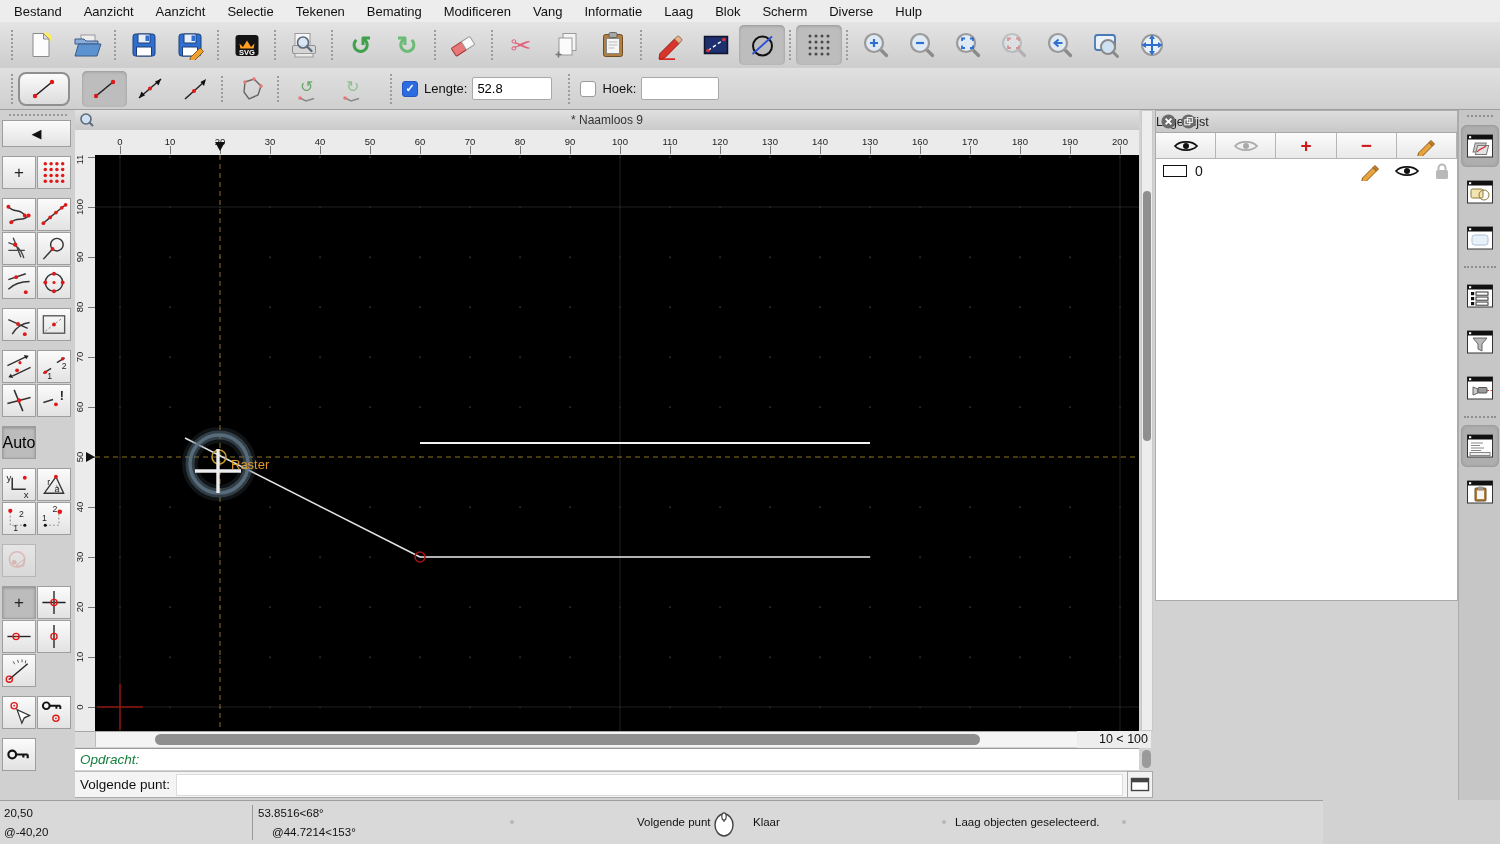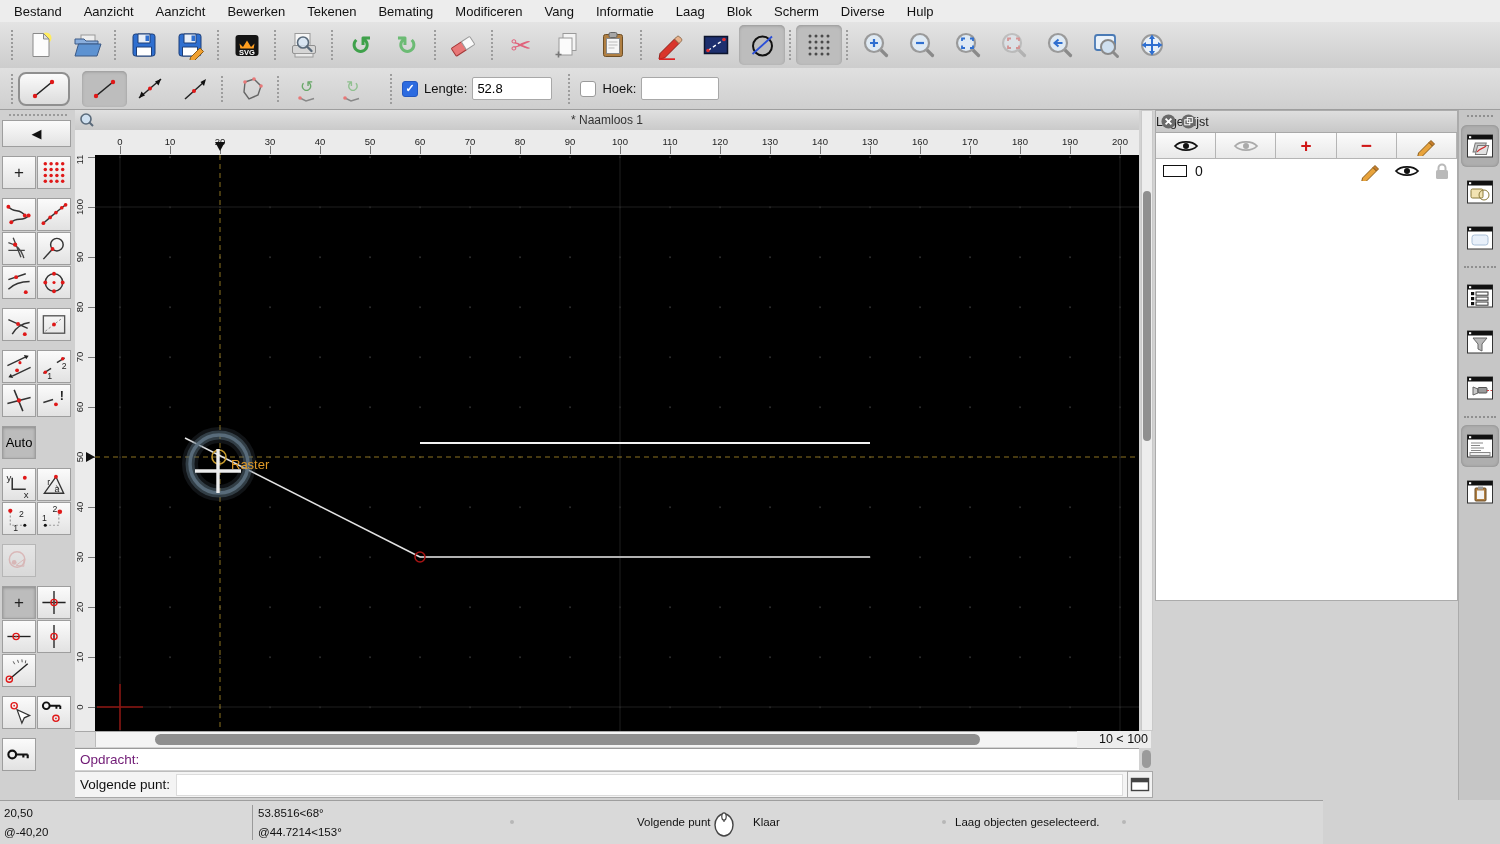--- a/index.html
+++ b/index.html
@@ -47,21 +47,21 @@
   #palette{position:absolute;left:0;top:110px;width:75px;height:690px;background:#d0d0d0;padding-top:3px;box-sizing:border-box}
   .h-dots{display:block;width:58px;margin:1px auto 4px;border-top:2px dotted #9a9a9a}
   .p-row{display:flex;gap:1px;padding-left:2px;margin-top:1px}
   .p-row.gap{margin-top:9px}
   .p-btn{width:34px;height:33px;border:1px solid #9e9e9e;background:linear-gradient(#fbfbfb,#e2e2e2);
          padding:0;display:flex;align-items:center;justify-content:center;box-sizing:border-box}
   .p-btn.wide{width:69px;height:27px}
   .p-btn.selected{background:#bcbcbc;box-shadow:inset 0 1px 3px #8d8d8d}
   .p-btn.disabled{opacity:.5}
   .p-btn svg{max-width:30px;max-height:29px}
-  .p-lb{font-size:13px}
+  .p-lb{font-size:16px}
 
   
   #canvas-wrap{position:absolute;left:75px;top:110px;width:1078px;height:690px}
   #cv-titlebar{position:absolute;left:0;top:0;width:1064px;height:20px;background:linear-gradient(#e0e0e0,#cacaca);
                border-bottom:1px solid #a8a8a8}
   #cv-titlebar .ic{position:absolute;left:4px;top:2px}
   #doc-title{position:absolute;left:0;right:0;top:3px;text-align:center;font-size:12px;color:#333}
   #top-ruler{position:absolute;left:0;top:20px;width:1064px;height:25px;background:#ebebeb;border-bottom:1px solid #bdbdbd;overflow:hidden}
   .htick{position:absolute;top:1px;width:0}
   .htick span{display:inline-block;transform:translateX(-50%);font-size:9.5px;color:#222}
@@ -78,21 +78,21 @@
   #cv{position:absolute;left:20px;top:45px;background:#000;display:block}
 
   #h-scroll{position:absolute;left:0;top:621px;width:1064px;height:16px;background:#f4f4f4;border-top:1px solid #a8a8a8;box-sizing:border-box}
   #h-scroll::before{content:'';position:absolute;left:0;top:0;width:20px;height:15px;background:#dcdcdc;border-right:1px solid #bbb}
   .h-thumb{position:absolute;left:80px;top:2px;width:825px;height:11px;background:#8f8f8f;border-radius:6px}
   #scale-box{position:absolute;left:1002px;top:621px;width:74px;height:17px;background:#ededed;
              font-size:12.5px;text-align:right;padding:1px 3px 0 0;box-sizing:border-box}
 
   #console1{position:absolute;left:0;top:638px;width:1064px;height:22px;background:#fff;border-top:1px solid #9a9a9a;
             display:flex;align-items:center;padding-left:5px;font-size:13.5px;box-sizing:border-box}
-  .prompt-label{color:#701a75;}
+  .prompt-label{color:#15803d;font-style:italic}
   .prompt-value{color:#1515c8;margin-left:6px}
   #console2{position:absolute;left:0;top:661px;width:1052px;height:27px;background:#f4f4f4;border-top:1px solid #bdbdbd;
             border-bottom:1px solid #a8a8a8;display:flex;align-items:center;padding-left:5px;font-size:13.5px;box-sizing:border-box}
   #console-input{flex:1;height:20px;margin:0 4px 0 6px;border:1px solid #dcdcdc;background:#fff;font-family:inherit;font-size:13px;padding:0 4px}
   #expand-btn{position:absolute;left:1052px;top:661px;width:26px;height:27px;border:1px solid #a8a8a8;background:#f2f2f2;
               display:flex;align-items:center;justify-content:center;padding:0;box-sizing:border-box}
 
   #v-scroll{position:absolute;left:1141px;top:110px;width:12px;height:621px;background:#ededed;border:1px solid #c9c9c9;box-sizing:border-box}
   .v-thumb{position:absolute;left:1px;top:80px;width:8px;height:250px;background:#8f8f8f;border-radius:5px}
   #console-vthumb{position:absolute;left:1142px;top:750px;width:9px;height:18px;background:#9a9a9a;border-radius:5px}
@@ -129,21 +129,21 @@
 </style>
 </head>
 <body>
 
 <div id="menubar">
   <div class="menu-row">
 
   <span class="menu-item">Bestand</span>
       <span class="menu-item">Aanzicht</span>
       <span class="menu-item">Aanzicht</span>
-      <span class="menu-item">Bewerken</span>
+      <span class="menu-item">Selectie</span>
       <span class="menu-item">Tekenen</span>
       <span class="menu-item">Bemating</span>
       <span class="menu-item">Modificeren</span>
       <span class="menu-item">Vang</span>
       <span class="menu-item">Informatie</span>
       <span class="menu-item">Laag</span>
       <span class="menu-item">Blok</span>
       <span class="menu-item">Scherm</span>
       <span class="menu-item">Diverse</span>
       <span class="menu-item">Hulp</span>
@@ -860,21 +860,21 @@
 </div>
 
 <div id="canvas-wrap">
   <div id="cv-titlebar">
     <span class="ic">
         <svg width="16" height="16" viewBox="0 0 16 16">
           <circle cx="7" cy="7" r="5" fill="#cfe0f0" stroke="#5a6a7a" stroke-width="1.6"></circle>
           <line x1="10.5" y1="10.5" x2="14" y2="14" stroke="#5a6a7a" stroke-width="2"></line>
         </svg>
       </span>
-    <span id="doc-title">* Naamloos 1</span>
+    <span id="doc-title">* Naamloos 9</span>
   </div>
   <div id="top-ruler">
       <div class="htick" style="left: 45px;"><span>0</span></div>
       <div class="htick" style="left: 95px;"><span>10</span></div>
       <div class="htick" style="left: 145px;"><span>20</span></div>
       <div class="htick" style="left: 195px;"><span>30</span></div>
       <div class="htick" style="left: 245px;"><span>40</span></div>
       <div class="htick" style="left: 295px;"><span>50</span></div>
       <div class="htick" style="left: 345px;"><span>60</span></div>
       <div class="htick" style="left: 395px;"><span>70</span></div>
@@ -1173,21 +1173,21 @@
         </span>
       </button>
     </div>
 </div>
 
 <div id="statusbar">
   <span class="sb" style="left:4px;top:6px">20,50</span>
   <span class="sb" style="left:4px;top:25px">@-40,20</span>
   <span id="sb-div"></span>
   <span class="sb" style="left:258px;top:6px">53.8516&lt;68°</span>
-  <span class="sb" style="left:258px;top:25px">@44.7214&lt;153°</span>
+  <span class="sb" style="left:272px;top:25px">@44.7214&lt;153°</span>
   <span class="sep-dot" style="left:510px"></span>
   <span class="sb" style="left:637px;top:15px">Volgende punt</span>
   <span class="sb ic" style="left:712px;top:5px">
       <svg width="24" height="32" viewBox="0 0 24 32">
         <ellipse cx="12" cy="19" rx="9" ry="11" fill="#fff" stroke="#444" stroke-width="1.4"></ellipse>
         <path d="M12 8v8" stroke="#444" stroke-width="1.2"></path>
         <ellipse cx="12" cy="10.5" rx="2.2" ry="3.6" fill="#fff" stroke="#444" stroke-width="1.2"></ellipse>
       </svg>
     </span>
   <span class="sb" style="left:753px;top:15px">Klaar</span>

